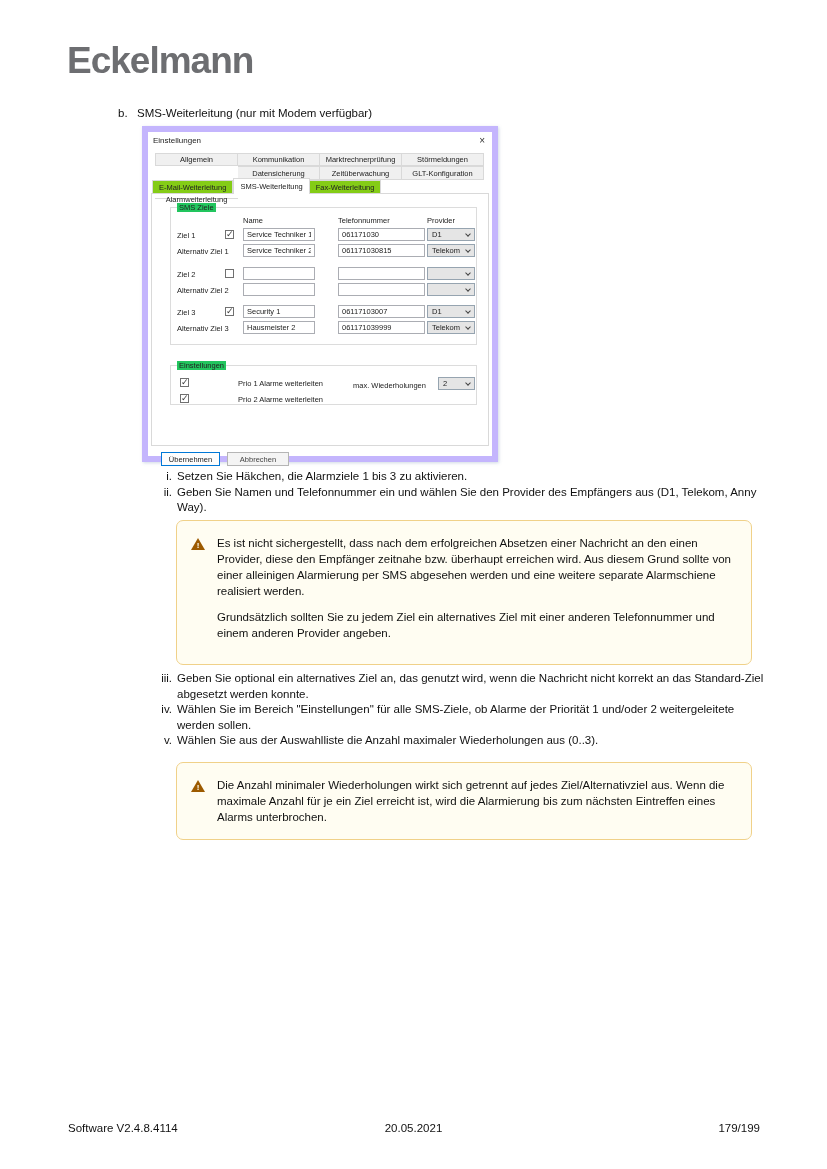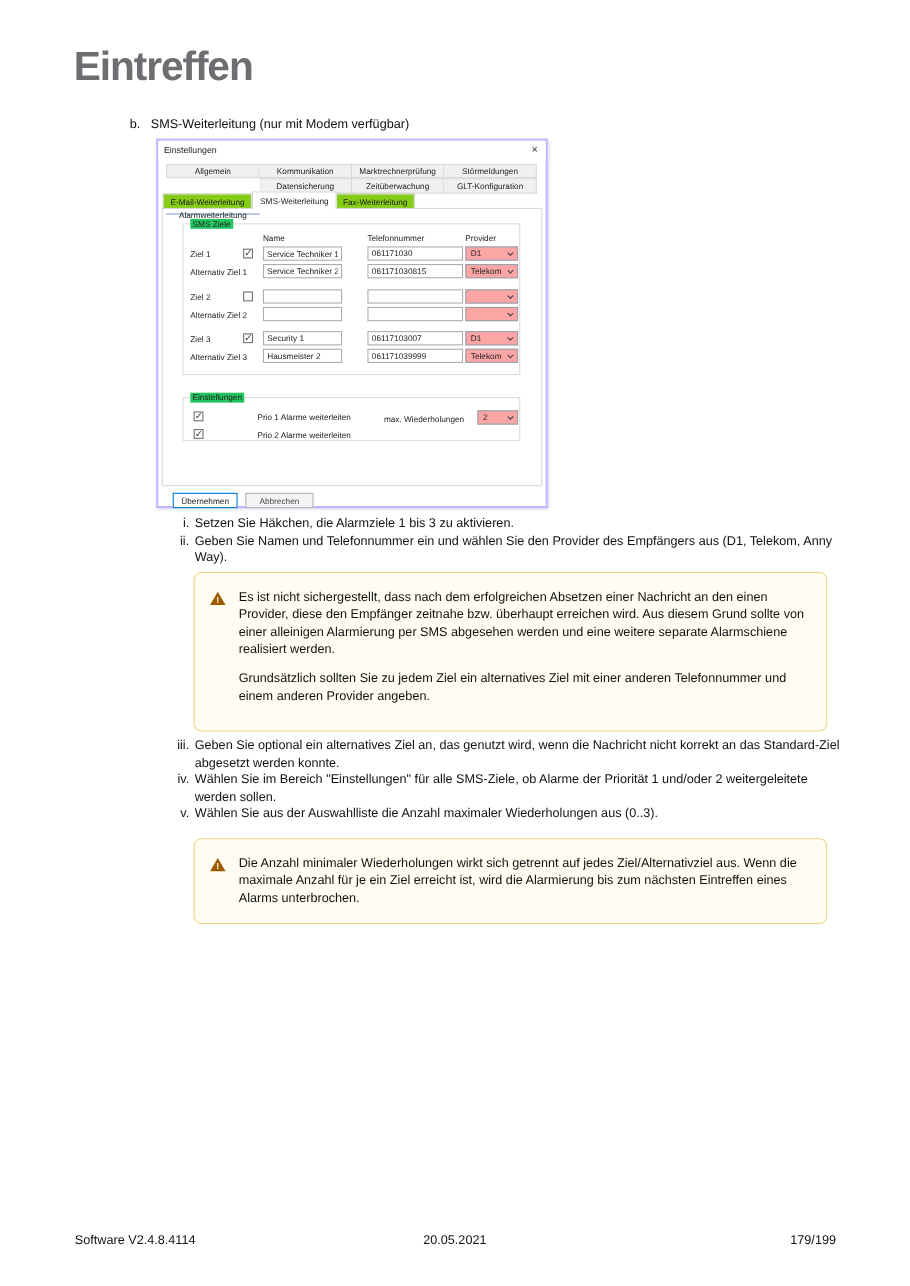--- a/index.html
+++ b/index.html
@@ -11,21 +11,21 @@
   .logo { position:absolute; left:67px; top:40px; font-size:37px; font-weight:bold;
           color:#6d6e71; letter-spacing:-1px; }
 
   
   .heading { position:absolute; left:118px; top:107px; font-size:11.5px; }
   .heading .marker { position:absolute; left:0; }
   .heading .htext { position:absolute; left:19px; width:500px; }
 
   
   .dialog { position:absolute; left:142px; top:126px; width:356px; height:336px;
-            background:#ffffff; border:2px solid #c4b5fd; font-size:7.5px; color:#222;
+            background:#ffffff; border:6px solid #c4b5fd; font-size:7.5px; color:#222;
             box-shadow:1px 1px 3px rgba(120,150,180,.35); }
   .titlebar { position:absolute; left:0; top:0; right:0; height:18px; background:#fff; }
   .titlebar .ttl { position:absolute; left:5px; top:4px; font-size:8px; }
   .titlebar .close { position:absolute; right:7px; top:3px; font-size:10px; color:#333; cursor:default; }
 
   .tabrow1 { position:absolute; left:7px; right:8px; top:21px; height:13px; display:flex; }
   .tabrow2 { position:absolute; left:7px; right:8px; top:34px; height:14px; display:flex; }
   .tab { flex:1; background:#f0f0f0; border:1px solid #d9d9d9; border-left-width:0;
          display:flex; align-items:center; justify-content:center; white-space:nowrap; }
   .tab:first-child { border-left-width:1px; }
@@ -49,21 +49,21 @@
 
   .zrow { position:absolute; left:0; height:13px; width:100%; }
   .zlabel { position:absolute; left:6px; top:3px; white-space:nowrap; }
   .cb { position:absolute; left:54px; top:2px; width:9px; height:9px; background:#fff;
         border:1px solid #707070; font-size:9px; line-height:7px; text-align:center; color:#3a3a3a; }
   .cb.checked::after { content:"✓"; }
   .zname  { position:absolute; left:72px; top:0; width:72px; height:13px; }
   .zphone { position:absolute; left:167px; top:0; width:87px; height:13px; }
   input.fld { border:1px solid #abadb3; background:#fff; font-family:"Liberation Sans",sans-serif;
               font-size:7.5px; padding:0 3px; color:#222; outline:none; }
-  .combo { position:absolute; left:256px; top:0; width:48px; height:13px; background:#fca5a5;
+  .combo { position:absolute; left:256px; top:0; width:48px; height:13px; background:#e5e5e5;
            border:1px solid #96a4b0; display:flex; align-items:center; padding:0 4px; }
   .combo .cval { flex:1; overflow:hidden; white-space:nowrap; }
   .chev { width:4px; height:4px; border-right:1px solid #444; border-bottom:1px solid #444;
           transform:rotate(45deg); margin-top:-2px; }
 
   .prow { position:absolute; left:0; width:100%; height:12px; }
   .prow .cb { left:9px; top:1px; }
   .prow .plabel { position:absolute; left:22px; top:2px; white-space:nowrap;margin-left:45px; }
   .maxlabel { position:absolute; left:182px; top:15px; }
   .combo.maxsel { left:267px; top:11px; width:37px; }
@@ -99,21 +99,21 @@
   .footer { position:absolute; left:0; top:1122px; width:100%; font-size:11.5px; }
   .f-left { position:absolute; left:68px; }
   .f-center { position:absolute; left:0; width:100%; text-align:center; }
   .f-right { position:absolute; right:67px; }
 </style>
 </head>
 <body>
 
 <div class="page">
 
-  <div class="logo">Eintreffen</div>
+  <div class="logo">Eckelmann</div>
 
   <div class="heading">
     <span class="marker">b.</span>
     <span class="htext">SMS-Weiterleitung (nur mit Modem verfügbar)</span>
   </div>
 
   <div class="dialog">
     <div class="titlebar">
       <span class="ttl">Einstellungen</span>
       <span class="close">×</span>

